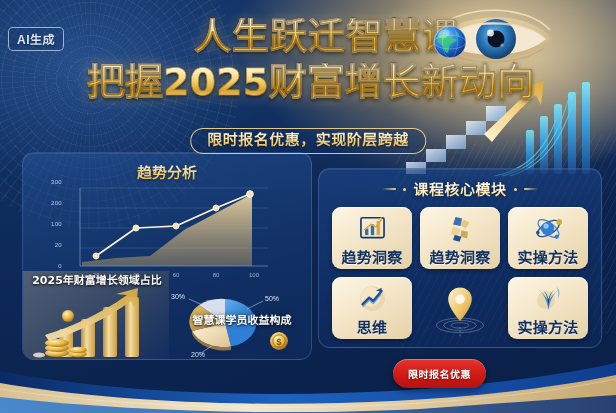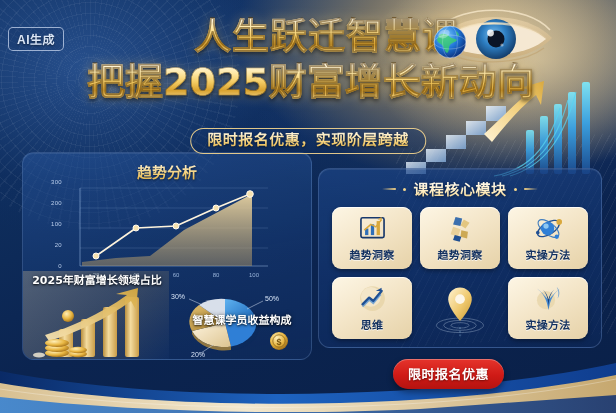--- a/index.html
+++ b/index.html
@@ -149,34 +149,34 @@
     width:80px;height:62px;border-radius:9px;position:relative;
     background:linear-gradient(150deg,#fdf6e5 0%,#f4e6c9 45%,#e6d2a8 100%);
     box-shadow:0 2px 4px rgba(0,0,0,.35), inset 0 1px 0 rgba(255,255,255,.8);
     display:flex;flex-direction:column;align-items:center;justify-content:flex-start;
     padding-top:5px;box-sizing:border-box;
   }
   .mcard.ghost{background:none;box-shadow:none;}
   .mcard .ic{width:33px;height:33px;}
   .mcard .lbl{
     margin-top:1px;font-family:"DejaVu Sans","Liberation Sans",sans-serif;
-    font-size:11px;font-weight:900;color:#12305f;letter-spacing:.2px;
+    font-size:15px;font-weight:900;color:#12305f;letter-spacing:.2px;
     text-shadow:0 1px 0 rgba(255,255,255,.7);
   }
 
   
   .cta{
     position:absolute;left:393px;top:359px;z-index:30;
     background:linear-gradient(180deg,#e5342c 0%,#cf1a16 55%,#b51310 100%);
     border-radius:16px;padding:5px 15px 6px;
     box-shadow:0 3px 6px rgba(0,0,0,.42), inset 0 1px 0 rgba(255,255,255,.3);
   }
   .cta span{
     font-family:"DejaVu Sans","Liberation Sans",sans-serif;
-    font-size:13px;font-weight:900;color:#fff;letter-spacing:.5px;
+    font-size:10px;font-weight:900;color:#fff;letter-spacing:.5px;
     text-shadow:0 1px 2px rgba(0,0,0,.45);
   }
 
   
   .swoosh{position:absolute;left:0;bottom:0;width:616px;height:64px;z-index:25;overflow:hidden;}
 </style>
 </head>
 <body>
 
 <div class="poster">

